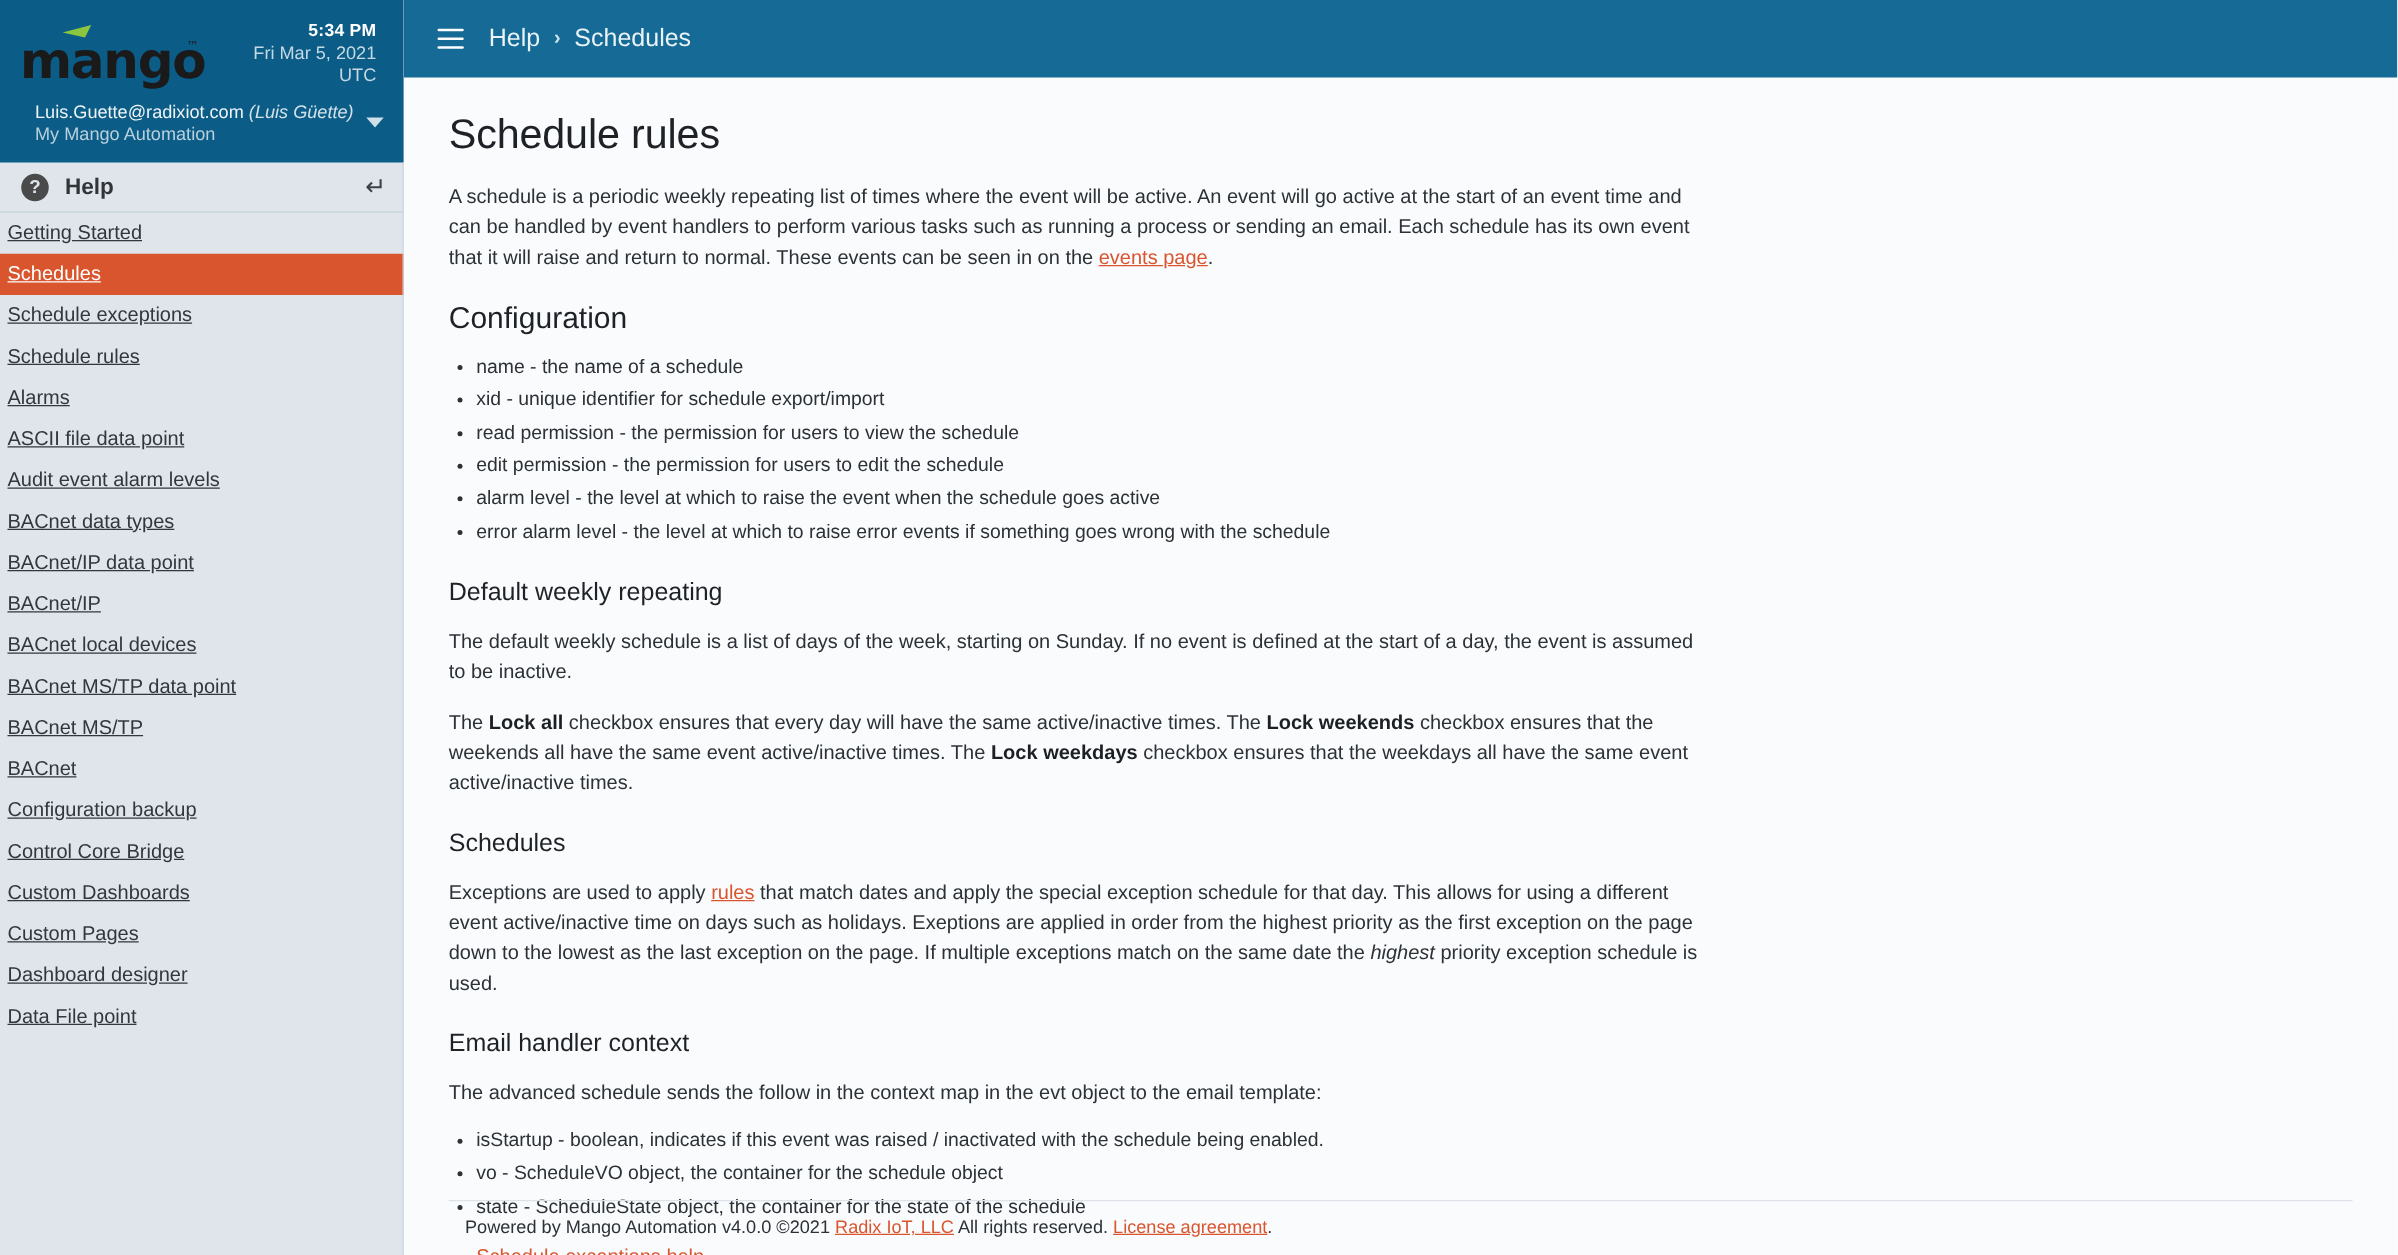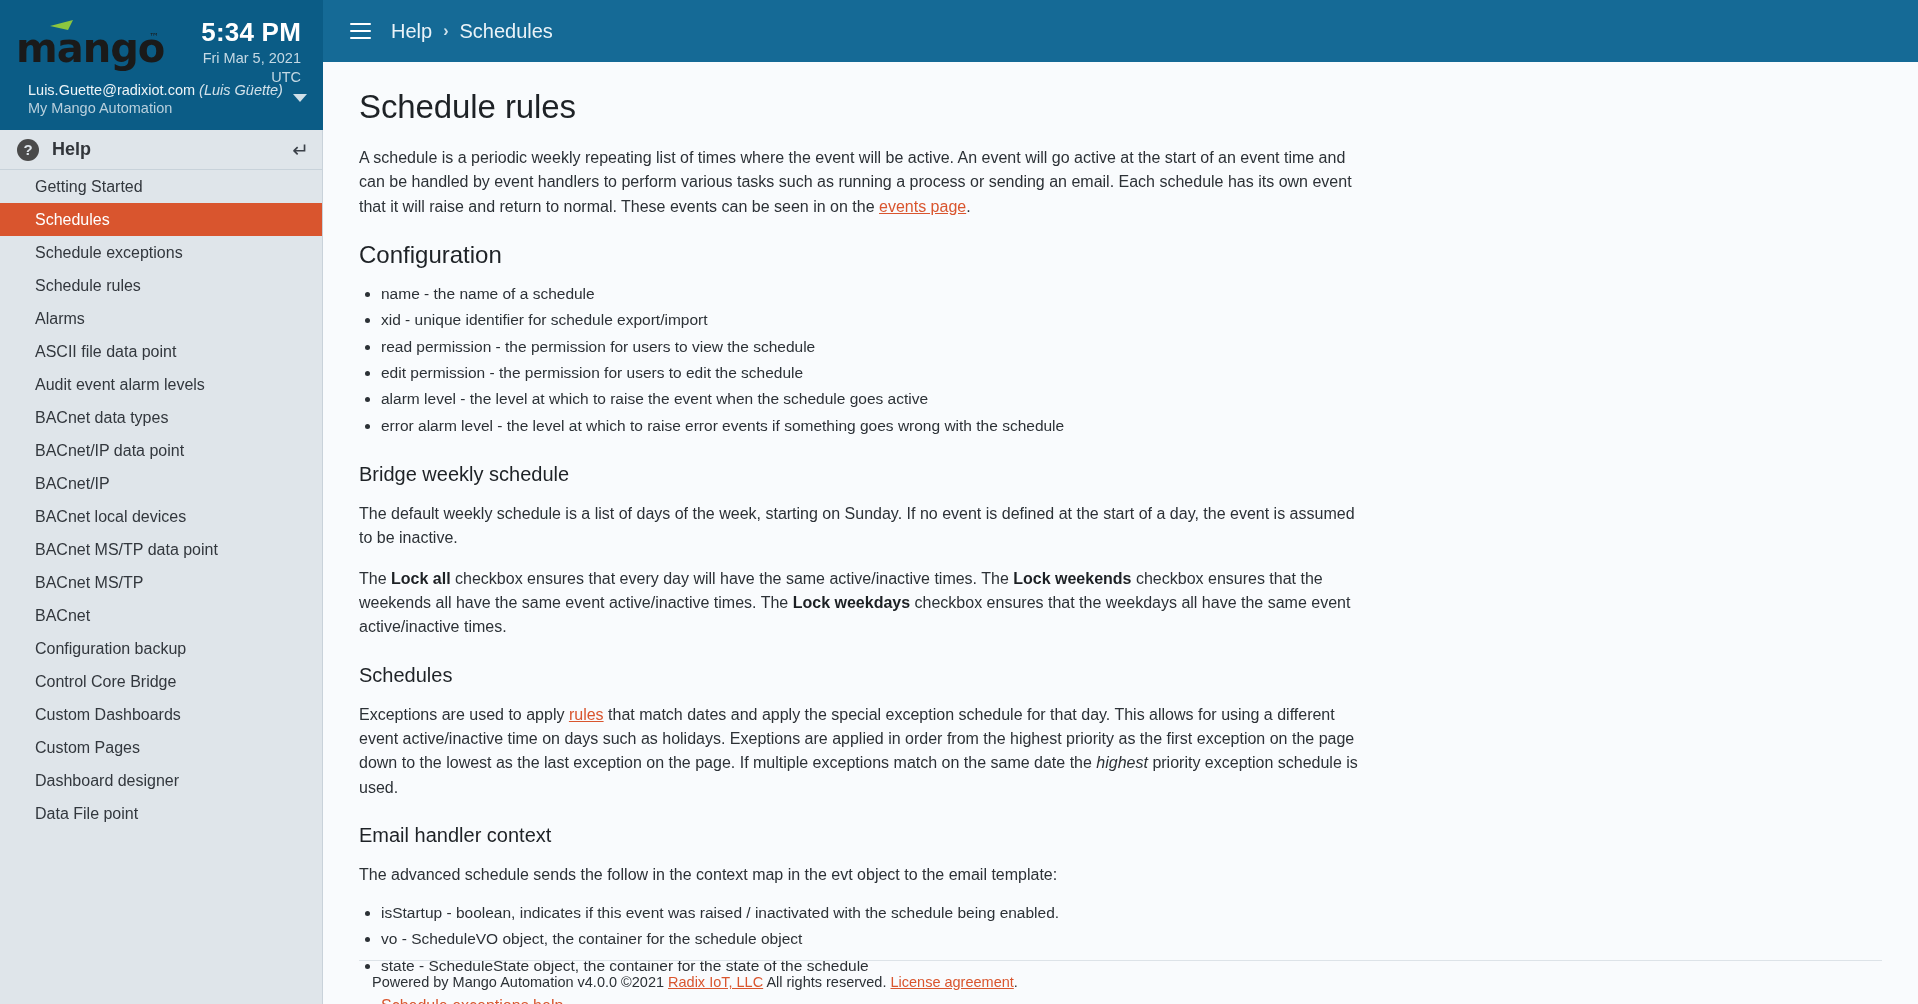--- a/index.html
+++ b/index.html
@@ -38,21 +38,21 @@
     padding: 10px 22px 0 16px;
     height: 82px;
   }
   .logo { display: block; margin-top: 6px; }
   .clock {
     text-align: right;
     line-height: 1.28;
     padding-top: 6px;
   }
   .clock .time {
-    font-size: 26px; font-weight: bold; color: #ffffff; letter-spacing: .2px;
+    font-size: 14px; font-weight: bold; color: #ffffff; letter-spacing: .2px;
   }
   .clock .date { font-size: 14.5px; color: #c5d9e4; }
   .clock .tz { font-size: 14.5px; color: #c5d9e4; }
 
   .user-row {
     padding: 0 28px;
     position: relative;
     height: 48px;
   }
   .user-email { font-size: 14.5px; color: #eef4f7; white-space: nowrap; }
@@ -87,25 +87,26 @@
   }
   .help-header .enter-icon {
     font-size: 20px; color: #3b4149; line-height: 1;
   }
 
   .nav-list { flex: 1 1 auto; overflow: hidden; }
   .nav-item {
     height: 33px;
     display: flex;
     align-items: center;
-    padding-left: 35px;
+    padding-left: 6px;
     font-size: 16px;
     color: #32373d;
     white-space: nowrap;
     cursor: pointer;
+    text-decoration: underline;
   }
   .nav-item.active { background: #d9552e; color: #ffffff; }
   .sidebar-divider {
     position: absolute;
     right: 0; top: 130px; bottom: 0;
     width: 1px; background: #c9d2da;
   }
 
   
   .main {
@@ -309,21 +310,21 @@
         <h2 class="sec">Configuration</h2>
         <ul class="bullets" id="config-list">
             <li>name - the name of a schedule</li>
             <li>xid - unique identifier for schedule export/import</li>
             <li>read permission - the permission for users to view the schedule</li>
             <li>edit permission - the permission for users to edit the schedule</li>
             <li>alarm level - the level at which to raise the event when the schedule goes active</li>
             <li>error alarm level - the level at which to raise error events if something goes wrong with the schedule</li>
           </ul>
 
-        <h3 class="sec3">Bridge weekly schedule</h3>
+        <h3 class="sec3">Default weekly repeating</h3>
         <p class="para">The default weekly schedule is a list of days of the week, starting on Sunday. If no event is defined at the start of a day, the event is assumed to be inactive.</p>
         <p class="para"><span>The </span><b>Lock all</b><span> checkbox ensures that every day will have the same active/inactive times. The </span><b>Lock weekends</b><span> checkbox ensures that the weekends all have the same event active/inactive times. The </span><b>Lock weekdays</b><span> checkbox ensures that the weekdays all have the same event active/inactive times.</span></p>
 
         <h3 class="sec3">Schedules</h3>
         <p class="para"><span>Exceptions are used to apply </span><a class="link">rules</a><span> that match dates and apply the special exception schedule for that day. This allows for using a different event active/inactive time on days such as holidays. Exeptions are applied in order from the highest priority as the first exception on the page down to the lowest as the last exception on the page. If multiple exceptions match on the same date the </span><i>highest</i><span> priority exception schedule is used.</span></p>
 
         <h3 class="sec3">Email handler context</h3>
         <p class="para">The advanced schedule sends the follow in the context map in the evt object to the email template:</p>
         <ul class="bullets" id="email-list">
             <li>isStartup - boolean, indicates if this event was raised / inactivated with the schedule being enabled.</li>

